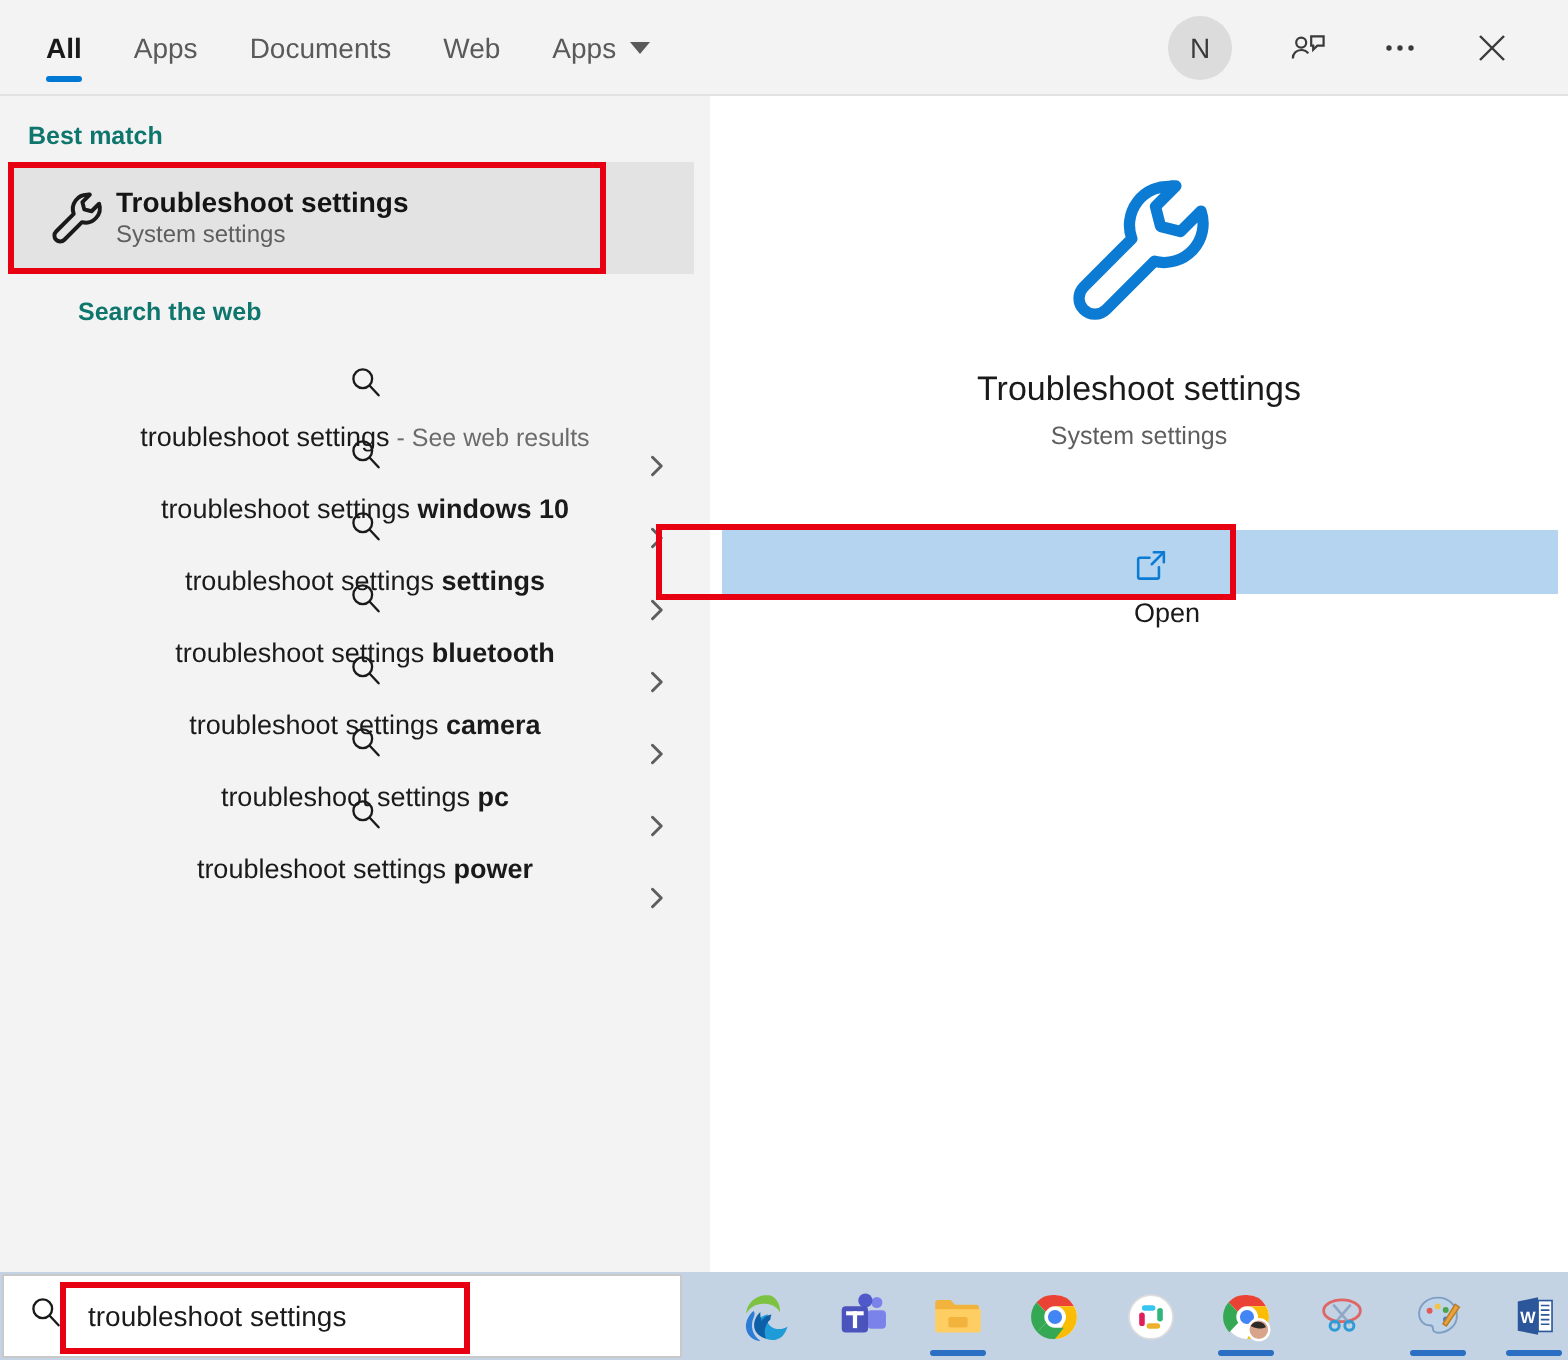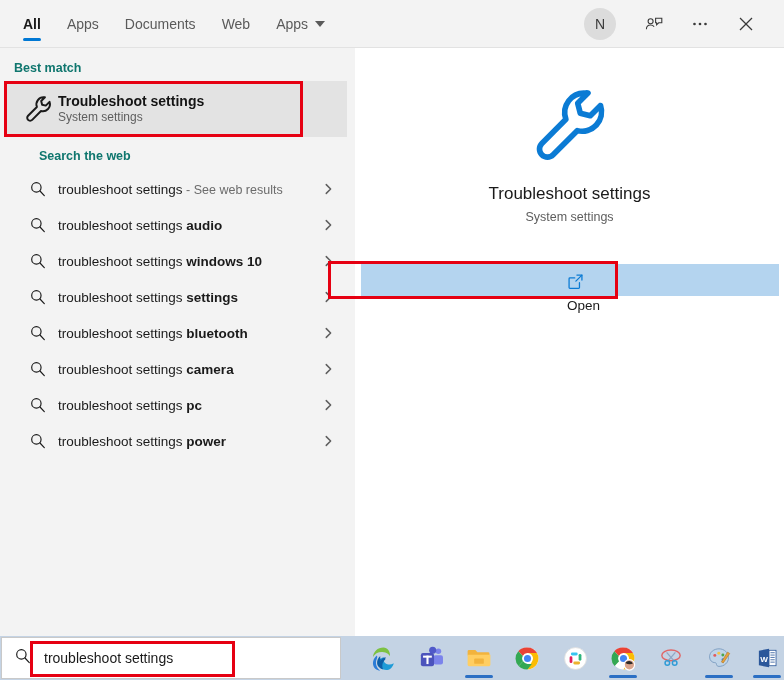--- a/index.html
+++ b/index.html
@@ -92,20 +92,21 @@
   .bm-text { display: flex; flex-direction: column; justify-content: center; gap: 2px; }
   .bm-title { font-size: 14px; font-weight: bold; color: #141414; line-height: 1.15; }
   .bm-sub { font-size: 12px; color: #5E5E5E; line-height: 1.15; }
 
   
   .web-list { margin-top: 2px; }
   .web-row {
     height: 36px; margin: 0 8px 0 4px;
     display: flex; align-items: center;
     padding-left: 14px;
+    flex-direction: column;
   }
   .wr-icon { width: 40px; flex: 0 0 40px; display:flex; align-items:center; justify-content:center; }
   .wr-label { font-size: 13.5px; color: #1A1A1A; white-space: nowrap; }
   .wr-label b { font-weight: bold; }
   .wr-label .muted { color: #6B6B6B; font-size: 12.5px; }
   .wr-chev { margin-left: auto; padding-right: 12px; display:flex; align-items:center; }
 
   
   .right-pane {
     flex: 1; background: #FFFFFF;
@@ -241,34 +242,20 @@
               </svg>
             </div>
             <div class="wr-label"><span>troubleshoot settings</span><span class="muted"> - See web results</span></div>
             <div class="wr-chev">
               <svg width="14" height="14" viewBox="0 0 16 16" fill="none" stroke="#5E5E5E" stroke-width="1.7" stroke-linecap="round" stroke-linejoin="round">
                   <polyline points="6,3 11,8 6,13"></polyline>
                 </svg>
             </div>
           </div>
 
-          <div class="web-row">
-            <div class="wr-icon">
-              <svg width="18" height="18" viewBox="0 0 20 20" fill="none" stroke="#1A1A1A" stroke-width="1.3">
-                <circle cx="8.2" cy="8.2" r="5.2"></circle>
-                  <line x1="12.2" y1="12.2" x2="17" y2="17.4" stroke-linecap="round"></line>
-              </svg>
-            </div>
-            <div class="wr-label"><span>troubleshoot settings </span><b>audio</b></div>
-            <div class="wr-chev">
-              <svg width="14" height="14" viewBox="0 0 16 16" fill="none" stroke="#5E5E5E" stroke-width="1.7" stroke-linecap="round" stroke-linejoin="round">
-                  <polyline points="6,3 11,8 6,13"></polyline>
-                </svg>
-            </div>
-          </div>
 
           <div class="web-row">
             <div class="wr-icon">
               <svg width="18" height="18" viewBox="0 0 20 20" fill="none" stroke="#1A1A1A" stroke-width="1.3">
                 <circle cx="8.2" cy="8.2" r="5.2"></circle>
                   <line x1="12.2" y1="12.2" x2="17" y2="17.4" stroke-linecap="round"></line>
               </svg>
             </div>
             <div class="wr-label"><span>troubleshoot settings </span><b>windows 10</b></div>
             <div class="wr-chev">

